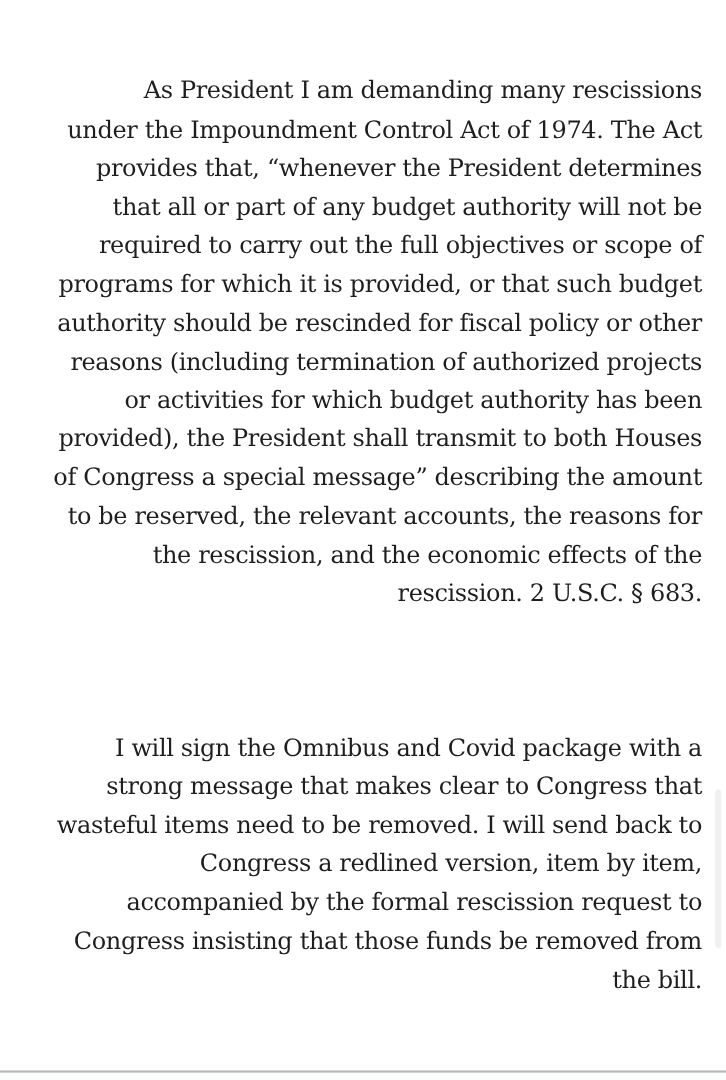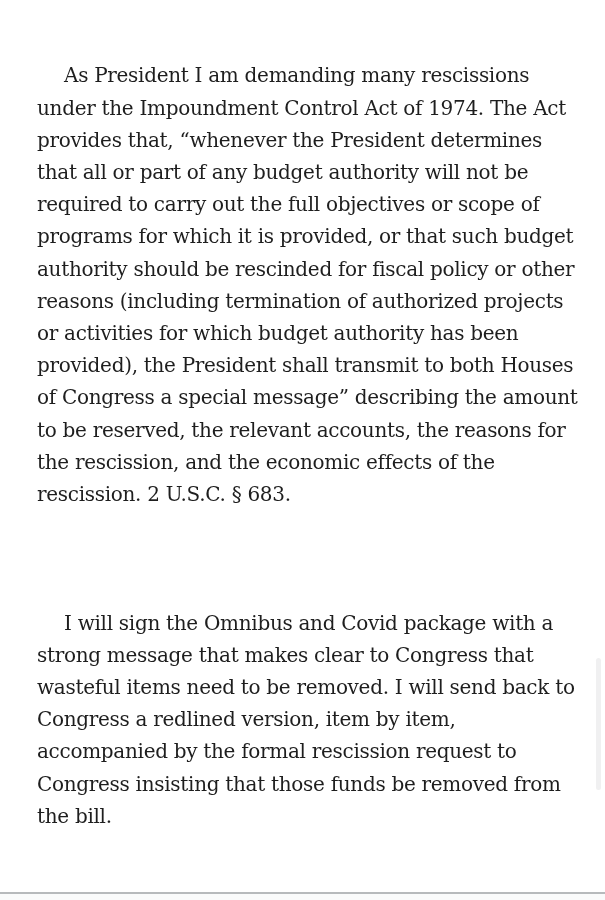--- a/index.html
+++ b/index.html
@@ -22,20 +22,21 @@
     font-family: "DejaVu Serif", serif;
     font-size: 20px;
     line-height: 32.2px;
     letter-spacing: -0.3px;
     color: #1e1e1e;
     white-space: pre;
   }
   .para {
     margin: 0 0 32px 0;
     text-indent: 27px;
+    text-align: right;
   }
   .scroll-thumb {
     position: absolute;
     right: 4px;
     top: 658px;
     width: 5px;
     height: 132px;
     border-radius: 3px;
     background: #f0f0f1;
   }

